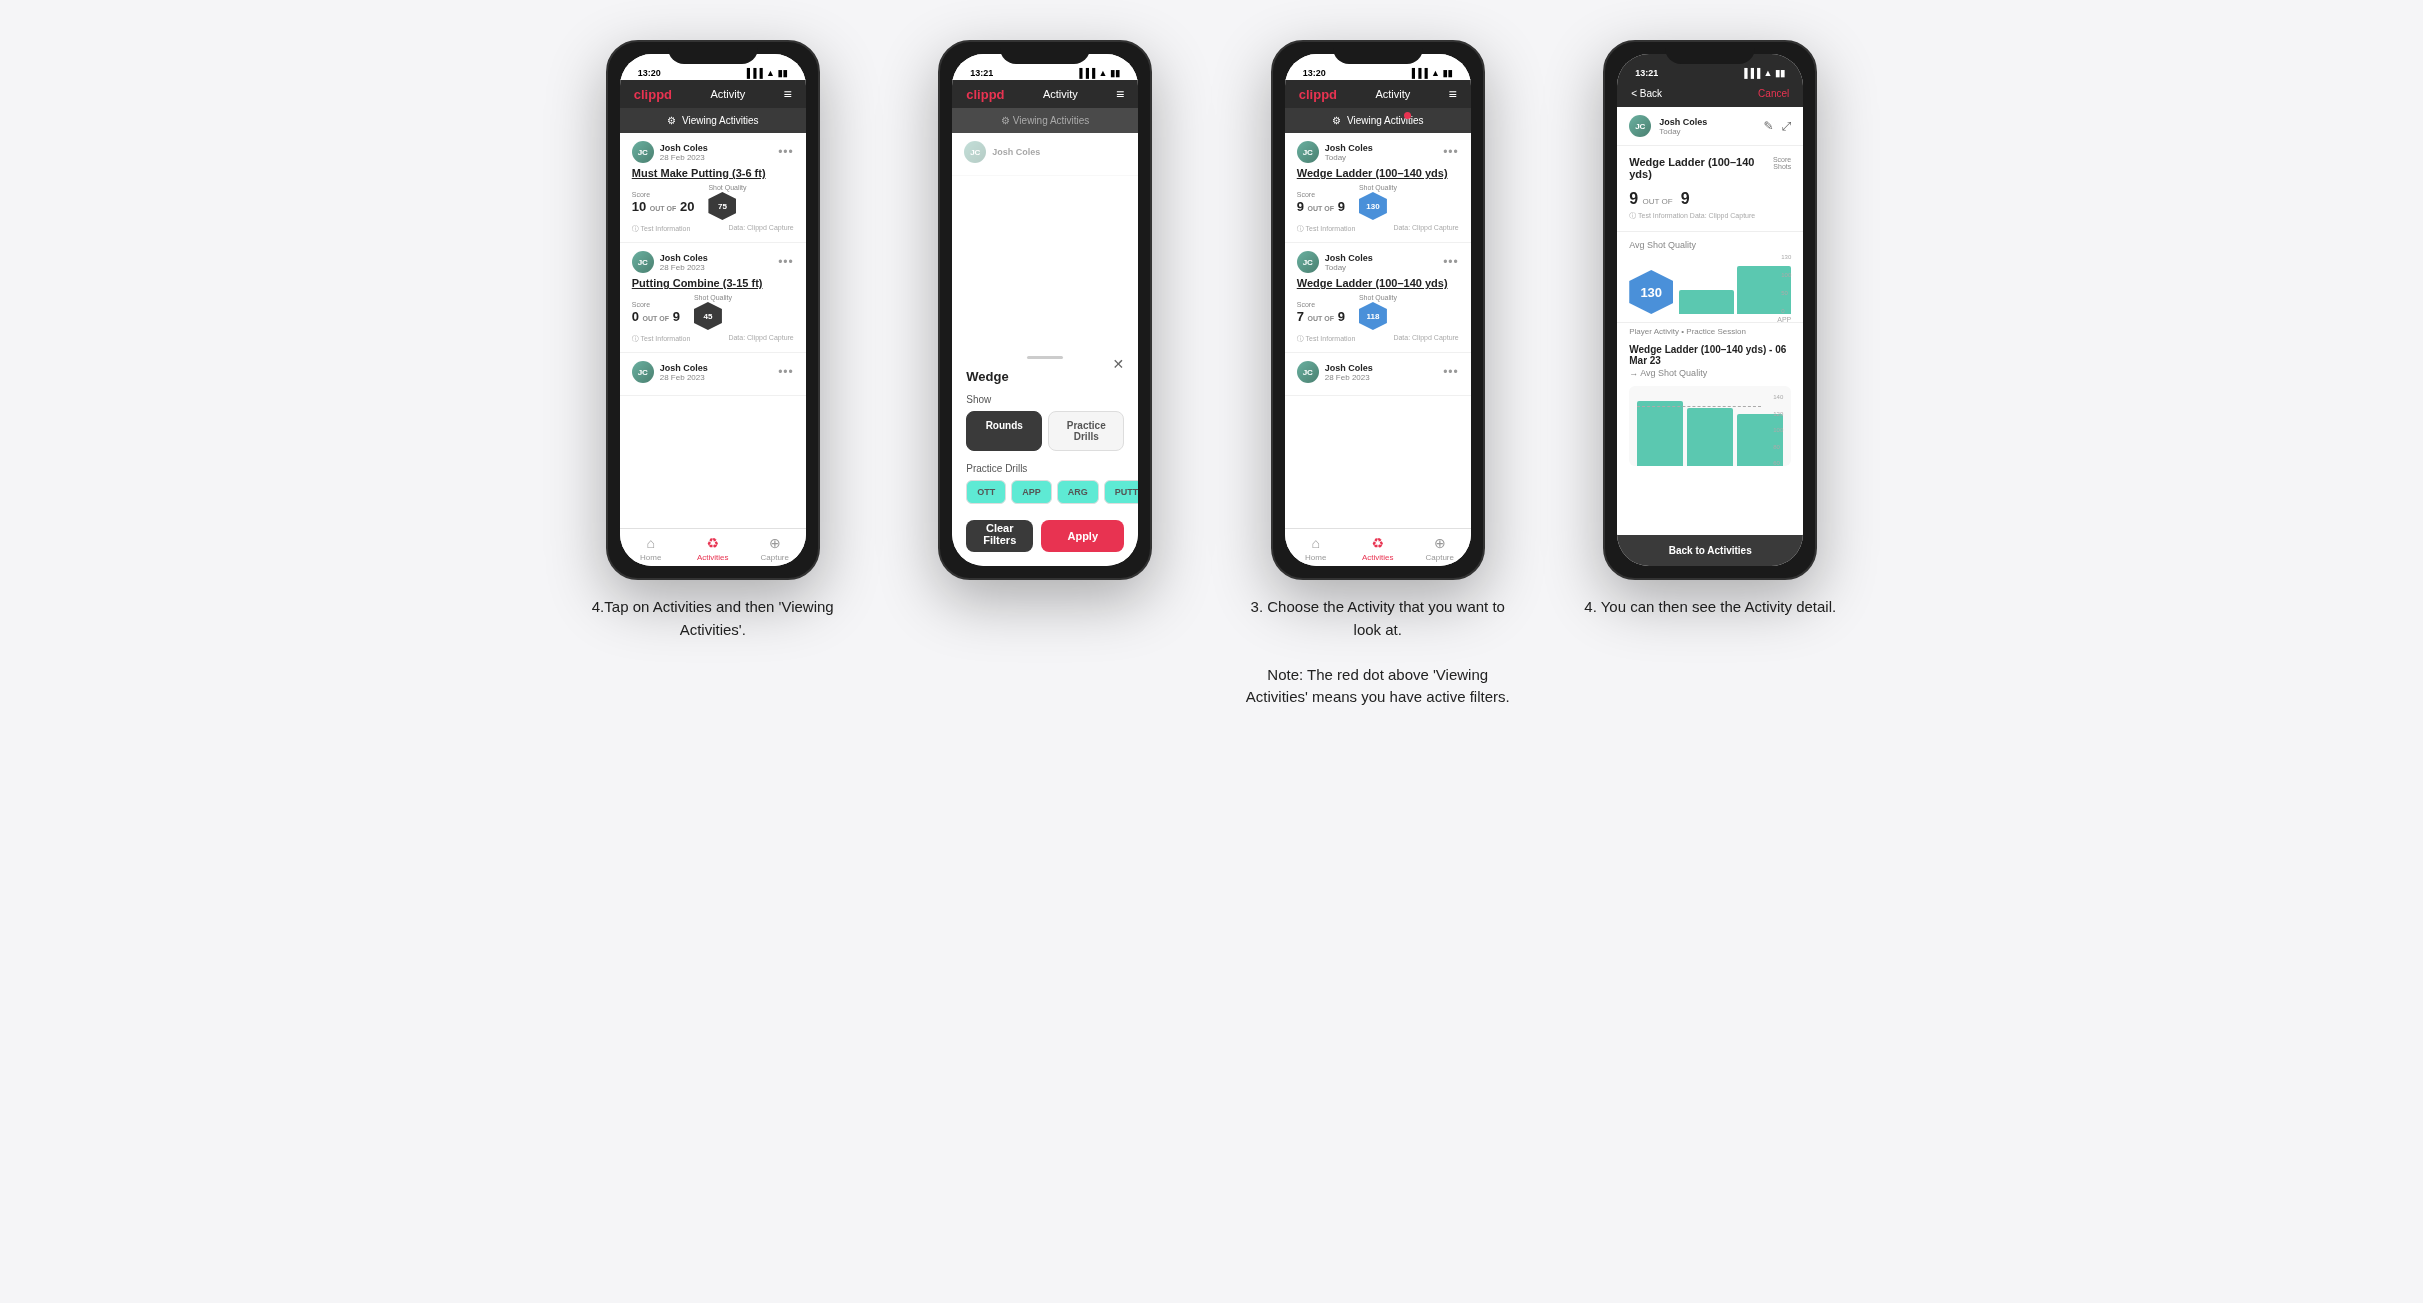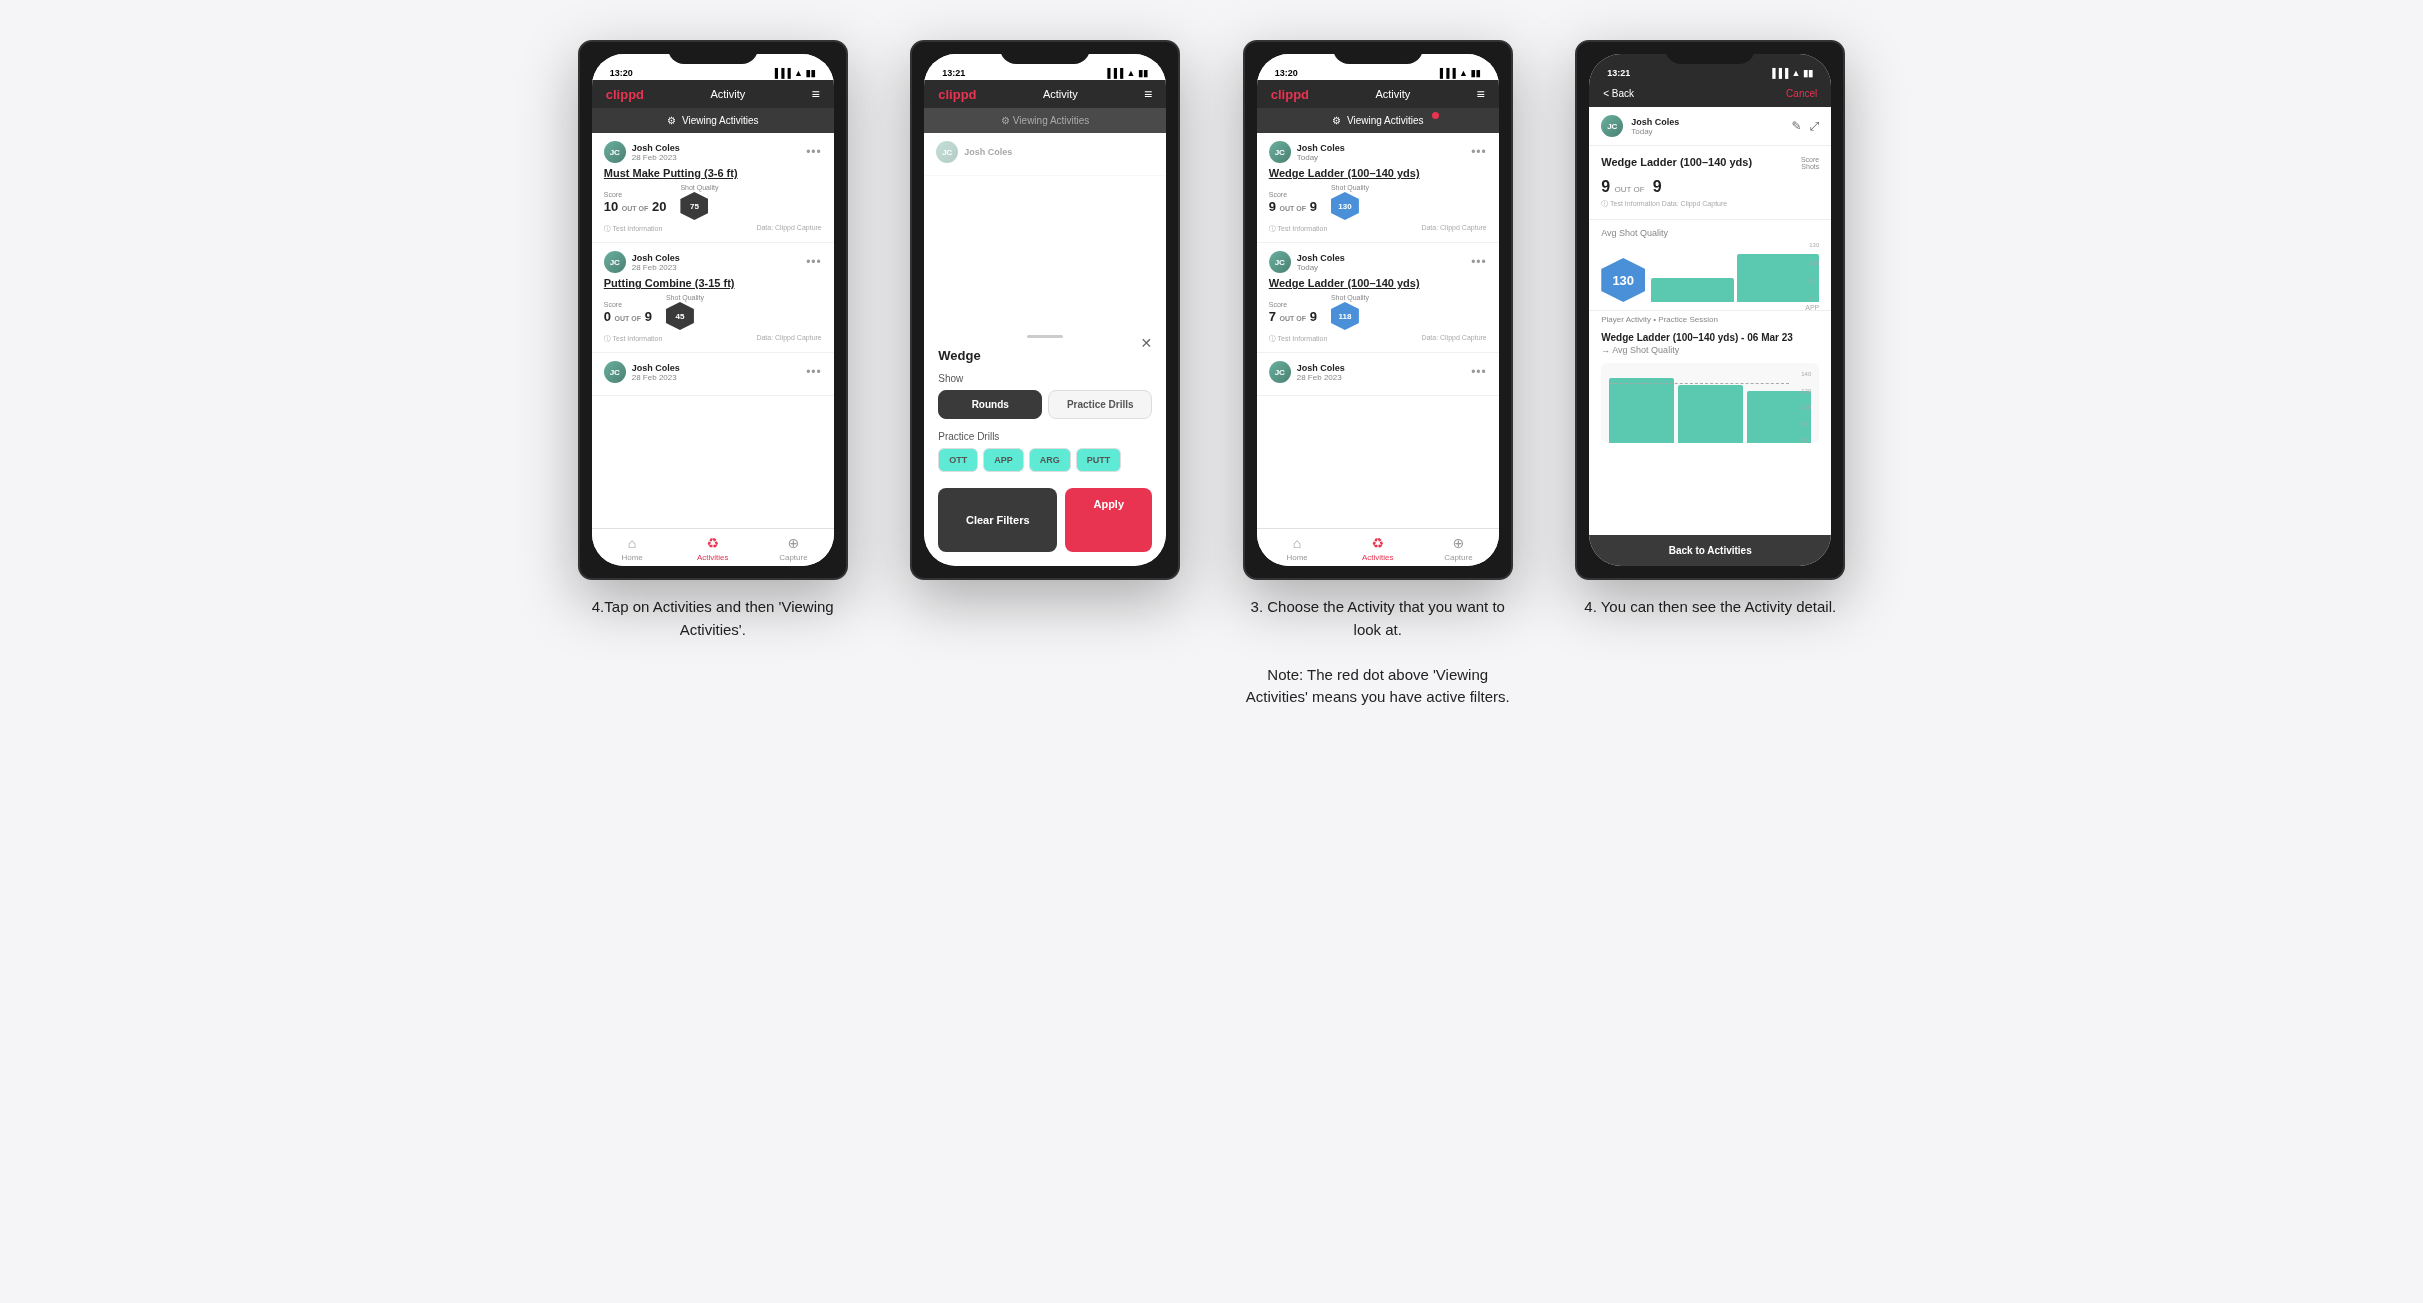--- a/index.html
+++ b/index.html
@@ -18,24 +18,24 @@
       max-width: 1300px;
       width: 100%;
     }
     .phone-column {
       display: flex;
       flex-direction: column;
       align-items: center;
       flex: 1;
     }
     .phone-frame {
-      width: 270px;
+      width: 214px;
       height: 540px;
       background: #1a1a1a;
-      border-radius: 14px;
+      border-radius: 32px;
       padding: 12px;
       position: relative;
       box-shadow: 0 20px 60px rgba(0,0,0,0.3);
       border: 2px solid #333;
     }
     .phone-screen {
       width: 100%;
       height: 100%;
       background: #fff;
       border-radius: 32px;
@@ -325,21 +325,21 @@
       color: #555;
       background: #5eead4;
     }
     .filter-actions {
       display: flex;
       gap: 8px;
       margin-top: 8px;
     }
     .btn-clear {
       flex: 1;
-      padding: 26px;
+      padding: 2px;
       background: #3a3a3a;
       color: #fff;
       border-radius: 8px;
       font-size: 11px;
       font-weight: 600;
       text-align: center;
     }
     .btn-apply {
       flex: 1;
       padding: 10px;

